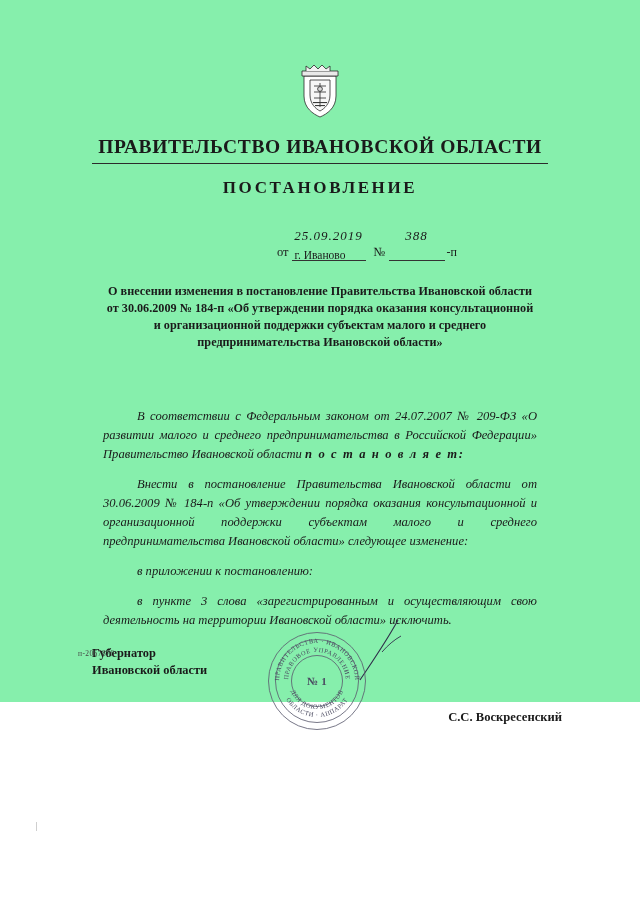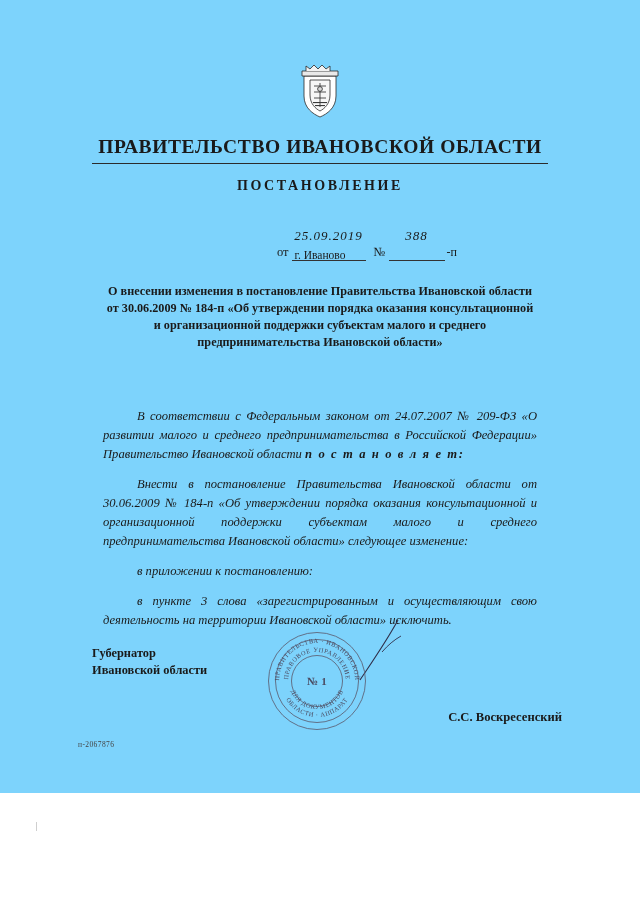--- a/index.html
+++ b/index.html
@@ -11,22 +11,22 @@
     width: 640px;
     height: 905px;
     font-family: "Liberation Serif", serif;
     color: #1a1a1a;
     position: relative;
     overflow: hidden;
   }
   .page {
     position: relative;
     width: 640px;
-    height: 793px;
-    background: #7dd3fc;
+    height: 702px;
+    background: #86efac;
     box-sizing: border-box;
   }
 
   
   .emblem-wrap {
     position: absolute;
     top: 62px;
     left: 0;
     width: 100%;
     display: flex;
@@ -57,21 +57,21 @@
     width: 456px;
     height: 1px;
     background: #2b2b2b;
   }
   .doc-type {
     position: absolute;
     top: 178px;
     left: 0;
     width: 100%;
     text-align: center;
-    font-size: 14px;
+    font-size: 17px;
     font-weight: 700;
     letter-spacing: 2.6px;
   }
 
   
   .datenum {
     position: absolute;
     top: 228px;
     left: 0;
     width: 100%;

